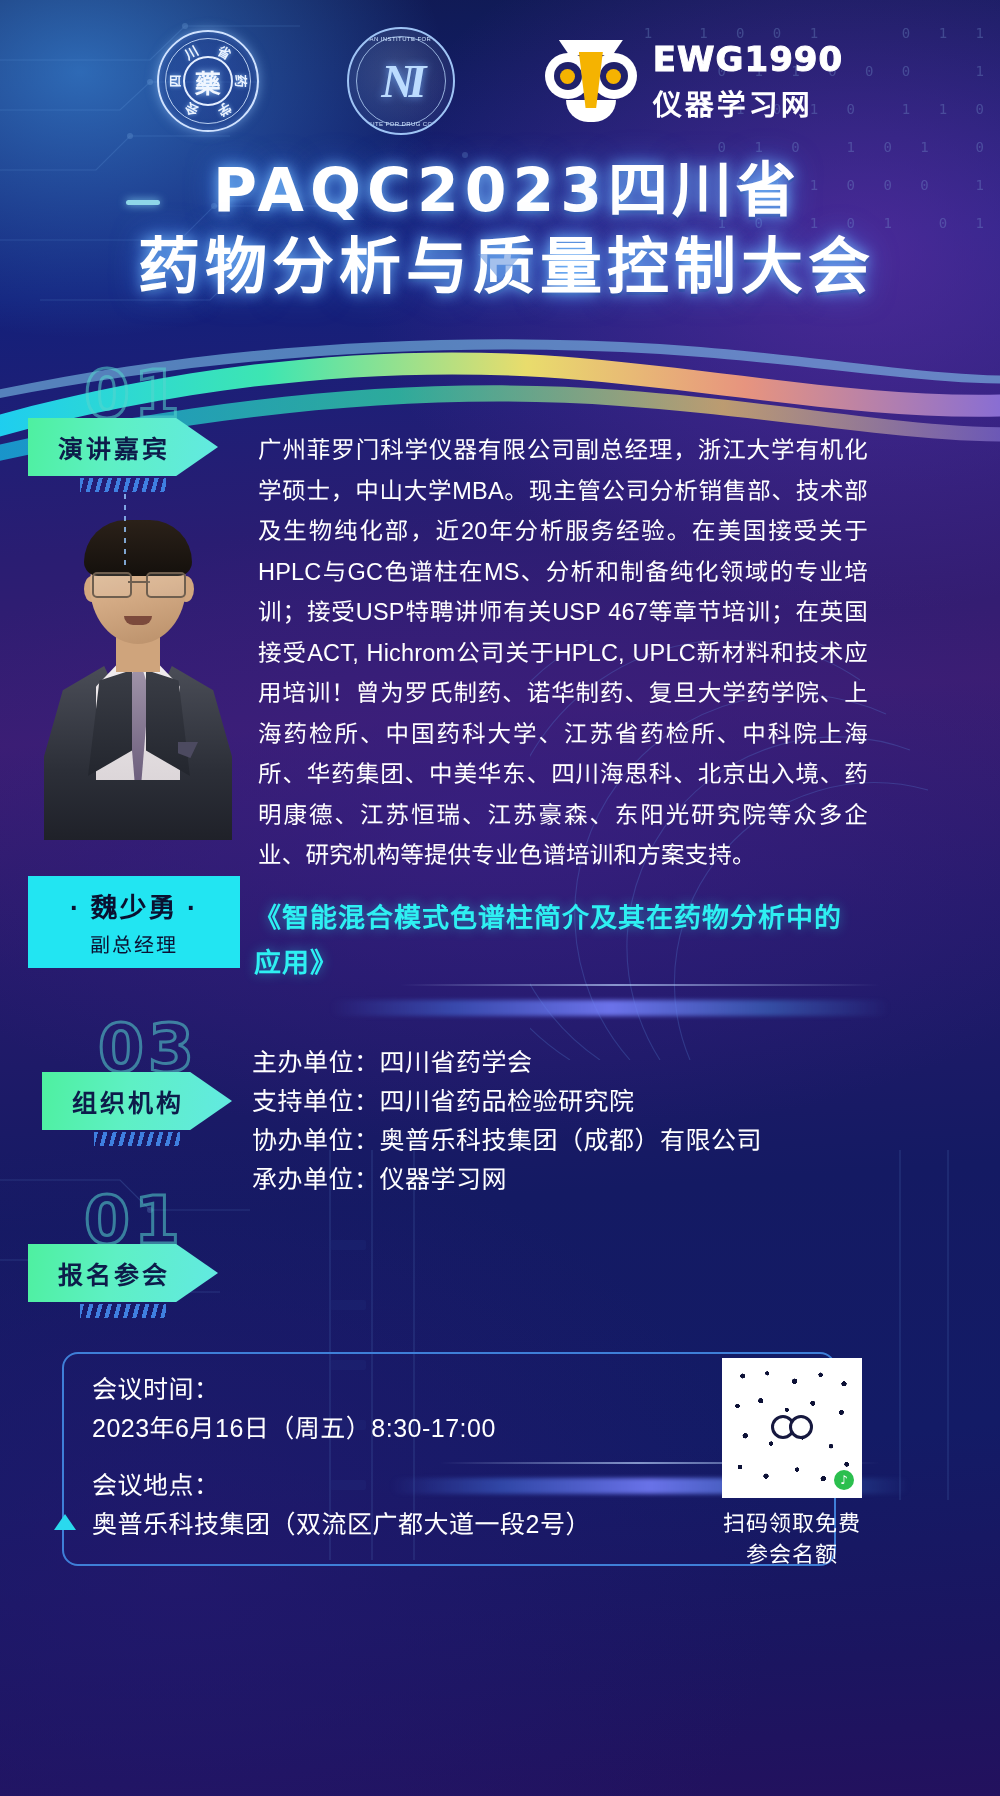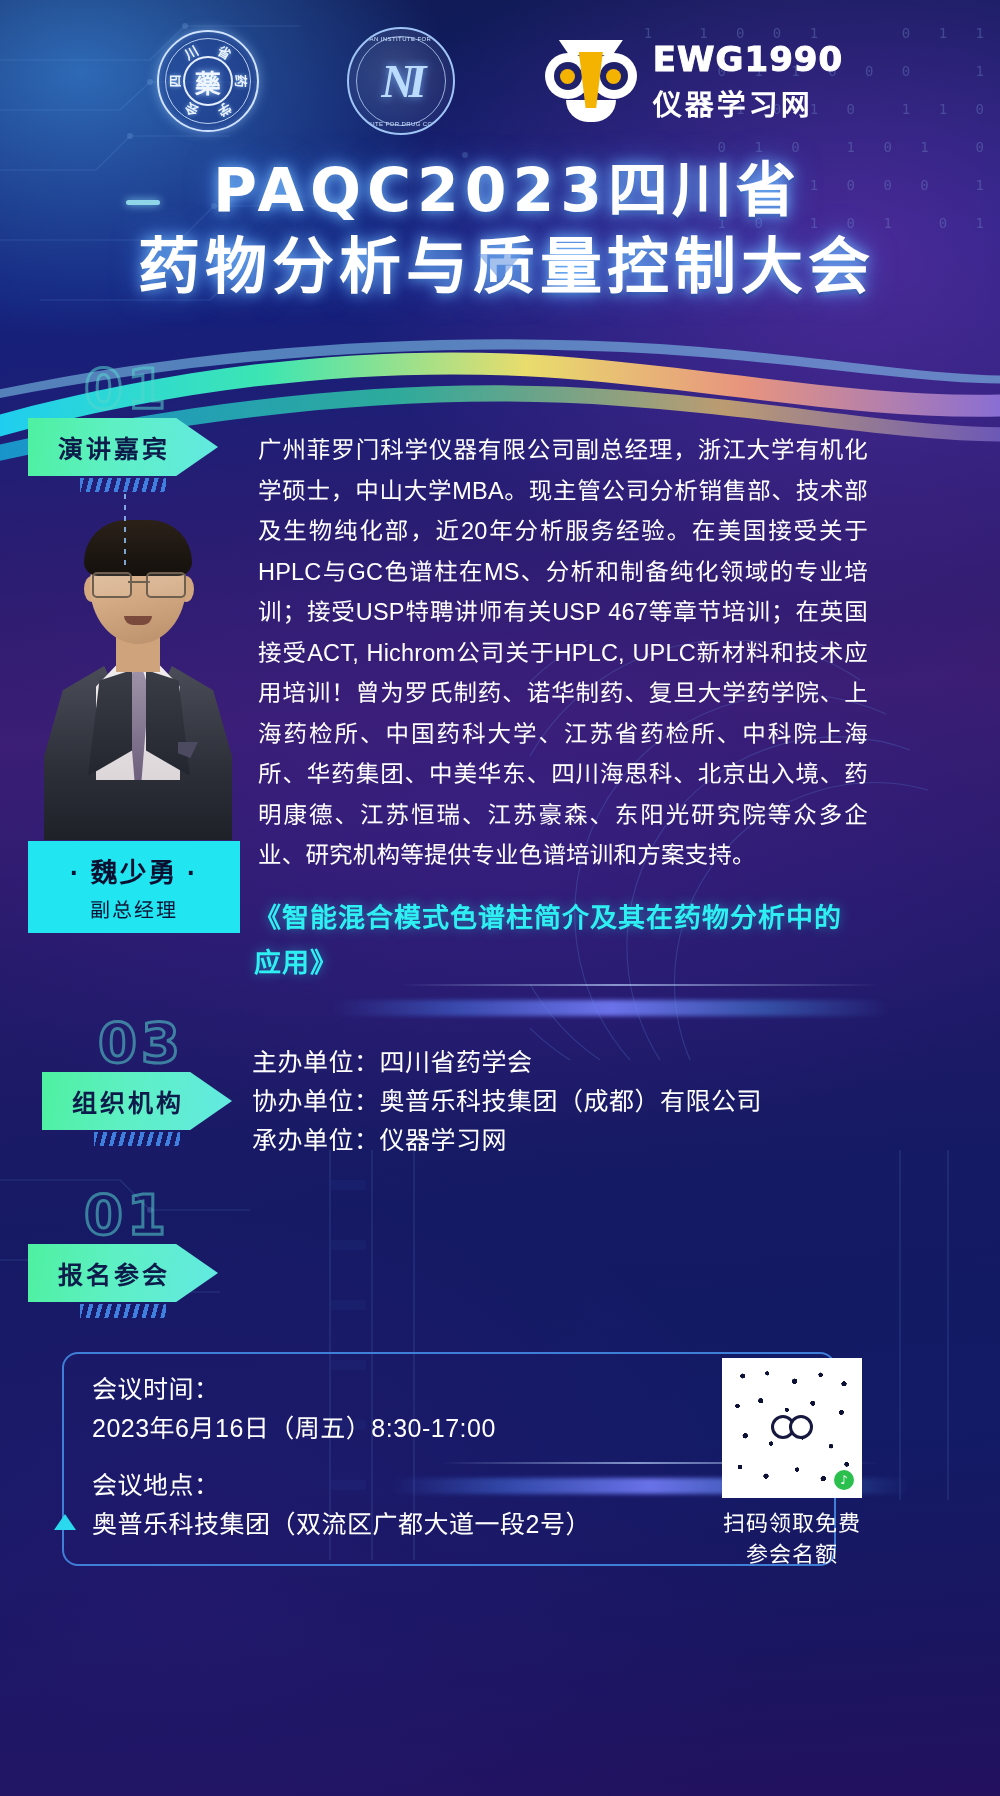--- a/index.html
+++ b/index.html
@@ -273,21 +273,21 @@
   }
 
   
   .sec {
     position: absolute;
     z-index: 5;
   }
   .sec-num {
     position: absolute;
     font-family: "DejaVu Sans", sans-serif;
-    font-size: 56px;
+    font-size: 66px;
     font-weight: 700;
     color: transparent;
     -webkit-text-stroke: 3px rgba(86,214,206,.55);
     letter-spacing: 4px;
     left: 56px;
     top: -62px;
     user-select: none;
   }
   .sec-tag {
     position: relative;
@@ -426,21 +426,21 @@
     position: absolute;
     right: 40px; top: 222px;
     width: 20px; height: 16px;
     background: #4c4a60;
     clip-path: polygon(0 0, 100% 0, 62% 100%, 0 70%);
   }
 
   .name-card {
     position: absolute;
     left: 28px;
-    top: 841px;
+    top: 876px;
     width: 212px;
     height: 92px;
     background: #22e5f2;
     z-index: 5;
     display: flex;
     flex-direction: column;
     align-items: center;
     justify-content: center;
     gap: 4px;
   }
@@ -790,20 +790,21 @@
   <div class="sec" style="left:42px; top:1072px;">
     <div class="sec-num">03</div>
     <div class="sec-tag">
       <span>组织机构</span>
     </div>
     <div class="sec-hatch"></div>
   </div>
 
   <div class="orgs">
     <div>主办单位：四川省药学会</div>
+    <div>支持单位：四川省药品检验研究院</div>
     <div>协办单位：奥普乐科技集团（成都）有限公司</div>
     <div>承办单位：仪器学习网</div>
   </div>
 
   <div class="sec" style="left:28px; top:1244px;">
     <div class="sec-num">01</div>
     <div class="sec-tag">
       <span>报名参会</span>
     </div>
     <div class="sec-hatch"></div>

